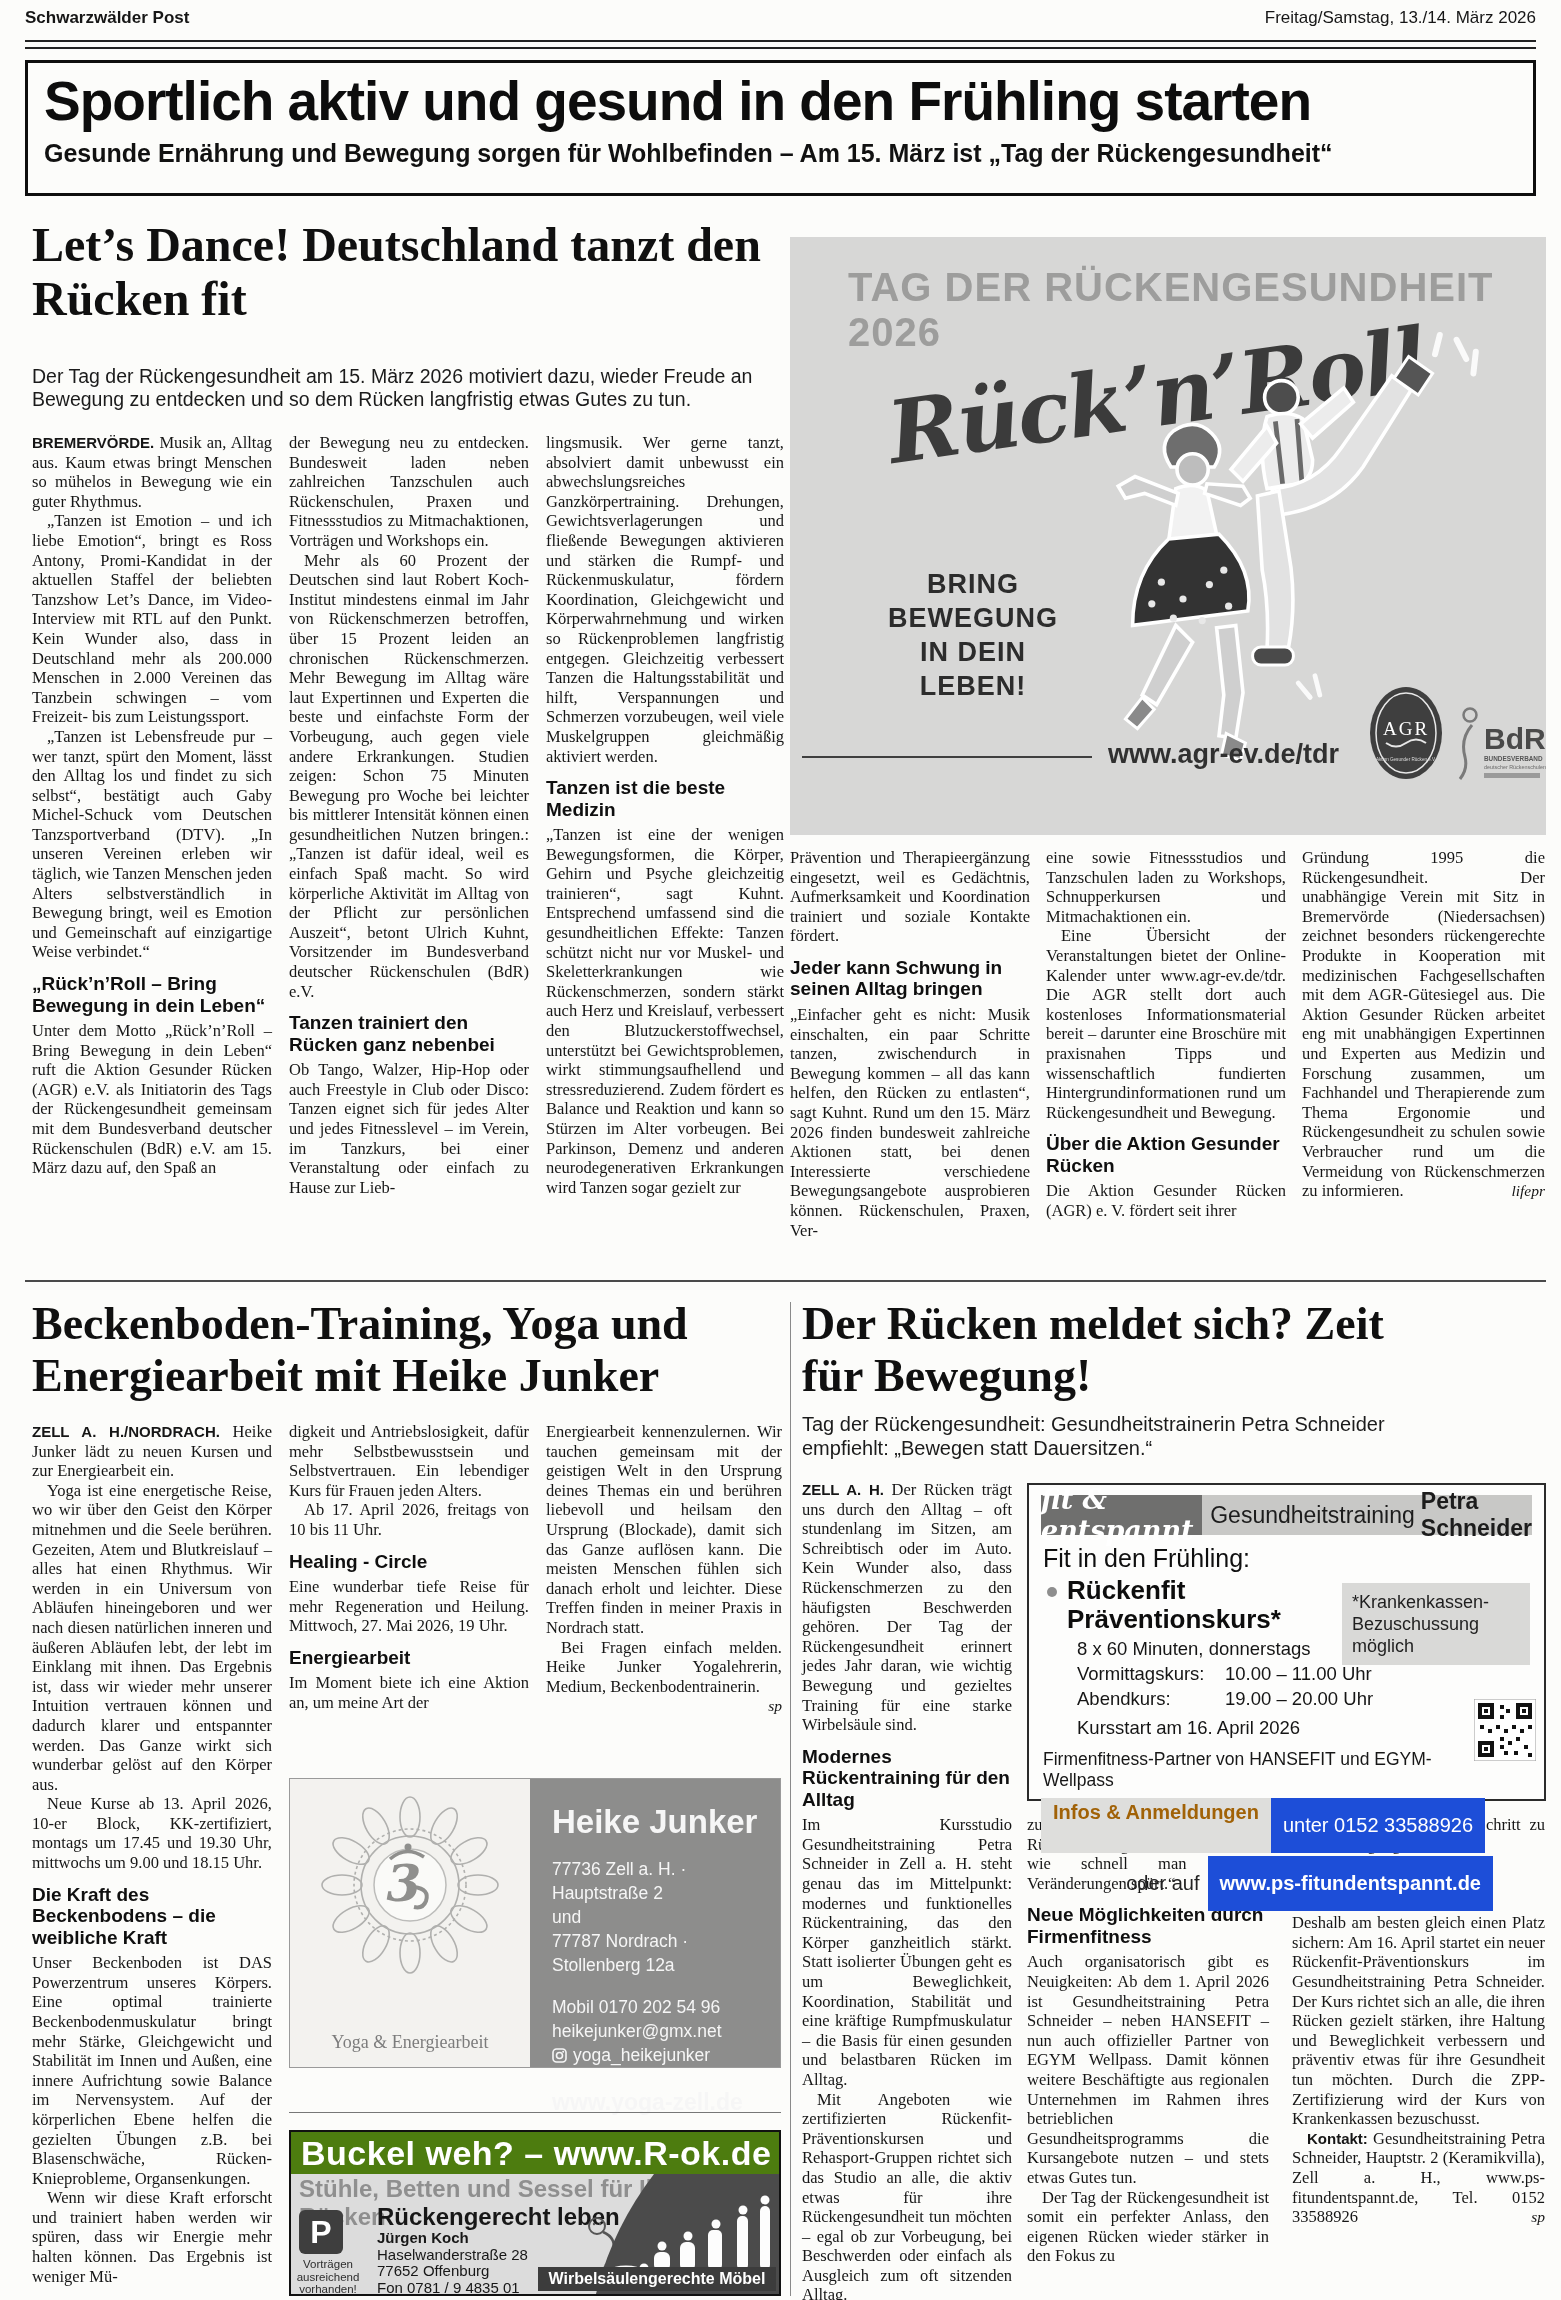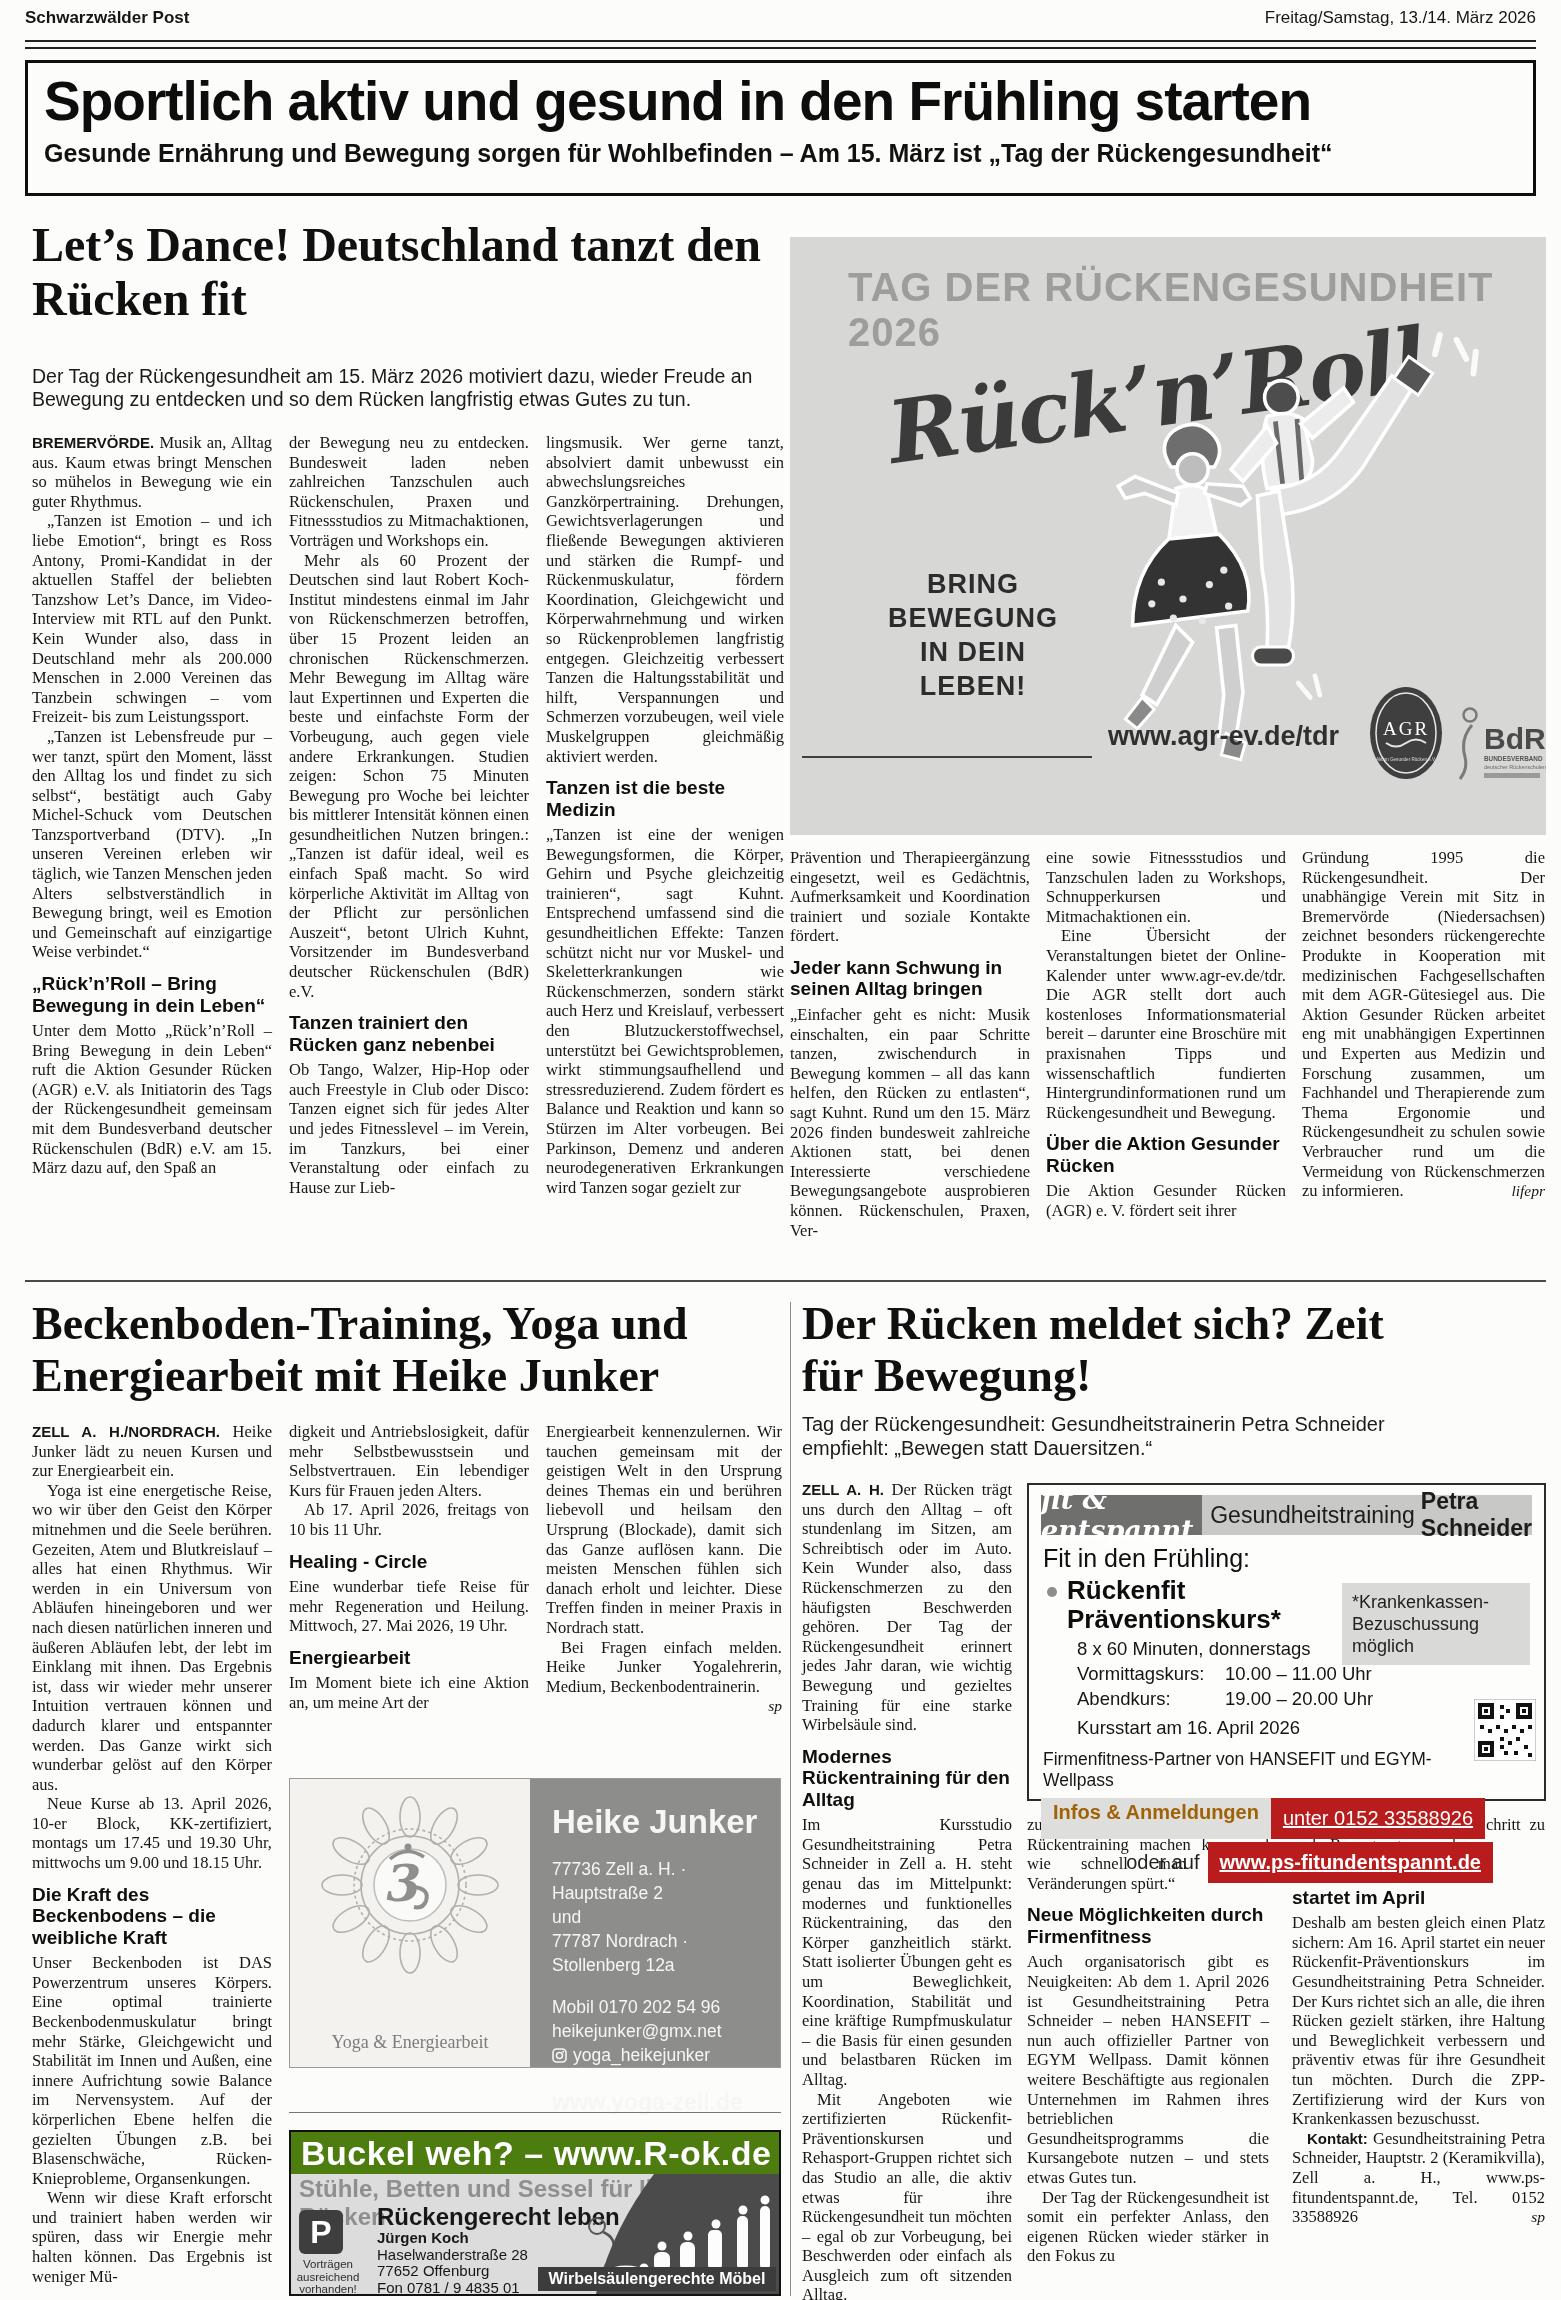--- a/index.html
+++ b/index.html
@@ -38,21 +38,21 @@
   
   #poster{position:absolute;left:790px;top:237px;width:756px;height:598px;background:#d7d7d6;overflow:hidden;}
   #poster .ptitle{position:absolute;left:58px;top:28px;font-family:"Liberation Sans",sans-serif;font-weight:700;
                   font-size:40px;letter-spacing:1px;color:#9d9d9c;}
   #poster .script{position:absolute;left:96px;top:108px;font-family:"DejaVu Serif",serif;font-style:italic;
                   font-weight:700;font-size:86px;color:#3b3b3b;transform:rotate(-8deg);letter-spacing:-2px;}
   #poster .slogan{position:absolute;left:88px;top:330px;width:190px;text-align:center;
                   font-family:"Liberation Sans",sans-serif;font-weight:700;font-size:27px;line-height:34px;
                   color:#2c2c2c;letter-spacing:1px;}
   #poster .pline{position:absolute;left:12px;top:519px;width:290px;border-top:2px solid #3f3f3f;}
-  #poster .purl{position:absolute;left:318px;top:484px;font-family:"Liberation Sans",sans-serif;font-weight:700;
+  #poster .purl{position:absolute;left:318px;top:502px;font-family:"Liberation Sans",sans-serif;font-weight:700;
                 font-size:27px;color:#303030;}
   #dancers{position:absolute;left:292px;top:86px;}
   #agr-logo{position:absolute;left:578px;top:448px;}
   #bdr-logo{position:absolute;left:664px;top:466px;}
 
   #section-rule{position:absolute;left:25px;top:1280px;width:1521px;border-top:2px solid #4a4a4a;}
   #v-rule{position:absolute;left:790px;top:1302px;height:994px;border-left:1.5px solid #8a8a8a;}
 
   
   #yoga-ad{position:absolute;left:289px;top:1778px;width:492px;height:290px;display:flex;
@@ -103,21 +103,21 @@
   #fit-ad .course{font-weight:700;font-size:26px;line-height:29px;width:240px;color:#0d0d0d;}
   #fit-ad .note{position:absolute;right:14px;top:98px;background:#d9d9d7;width:168px;padding:8px 10px;
                 font-size:18px;line-height:22px;color:#1f1f1f;}
   #fit-ad .details{margin:2px 0 0 36px;font-size:18.5px;line-height:25px;color:#151515;}
   #fit-ad .details .lab{display:inline-block;width:148px;}
   #fit-ad .start{margin-top:4px;}
   #fit-ad .partner{margin:9px 0 0 2px;font-size:17.5px;color:#171717;width:420px;}
   #fit-ad .rows{margin-top:7px;width:452px;font-size:20px;}
   #fit-ad .r1{display:flex;}
   #fit-ad .c-light{background:#dededc;color:#a16207;font-weight:700;padding:3px 12px;}
-  #fit-ad .c-dark{background:#b91c1c;color:#fff;padding:9px 12px;text-decoration:underline;}
+  #fit-ad .c-dark{background:#1d4ed8;color:#fff;padding:16px 12px;}
   #fit-ad .r2{display:flex;justify-content:flex-end;margin-top:3px;align-items:center;gap:8px;}
   #fit-ad .oder{color:#222;}
   #fit-qr{position:absolute;right:8px;bottom:38px;}
 
   [data-interactable="false"]{cursor:default;}
 </style>
 </head>
 <body>
 
 <div id="page" data-interactable="false">

